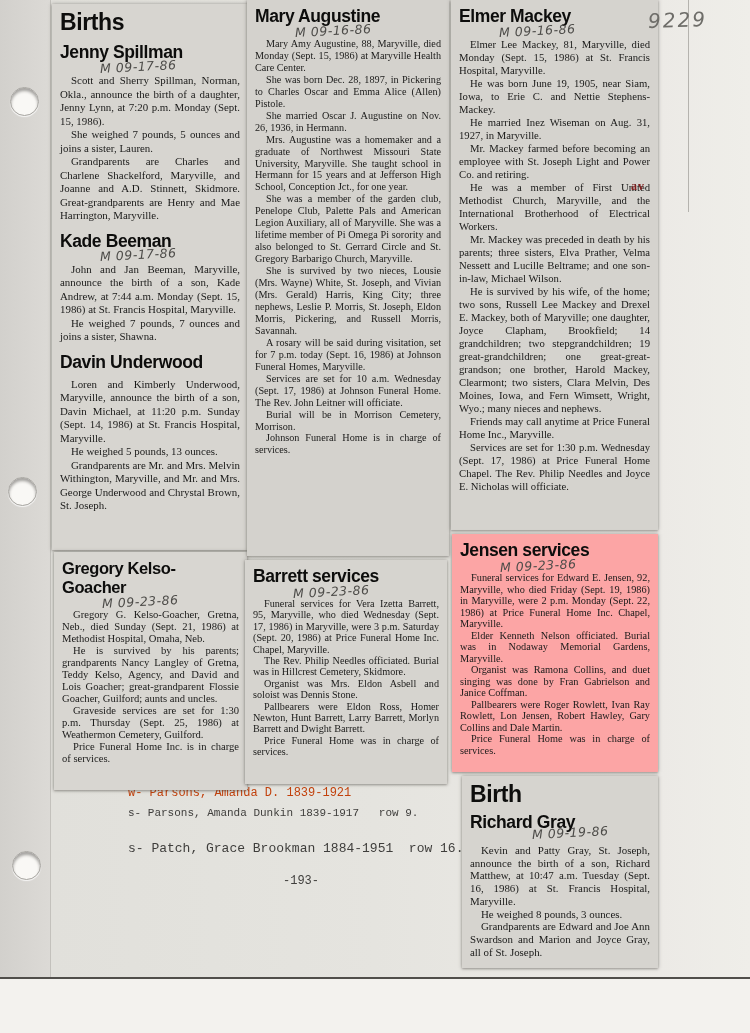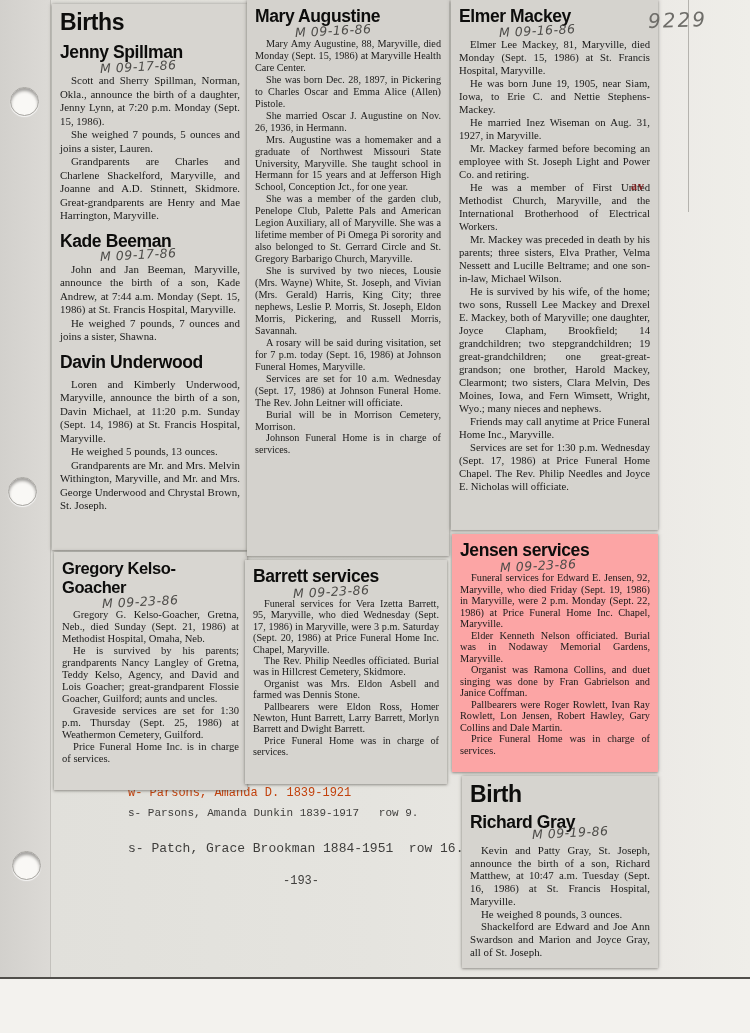--- a/index.html
+++ b/index.html
@@ -134,21 +134,21 @@
   </div>
 
   <div class="clip cl-m2" style="left:245px;top:560px;width:202px;height:224px;">
     <article>
       <div class="hrow first note-pad">
         <h2>Barrett services</h2>
         <span class="hand-note">M 09-23-86</span>
       </div>
       <p>Funeral services for Vera Izetta Barrett, 95, Maryville, who died Wednesday (Sept. 17, 1986) in Maryville, were 3 p.m. Saturday (Sept. 20, 1986) at Price Funeral Home Inc. Chapel, Maryville.</p>
       <p>The Rev. Philip Needles officiated. Burial was in Hillcrest Cemetery, Skidmore.</p>
-      <p>Organist was Mrs. Eldon Asbell and farmed was Dennis Stone.</p>
+      <p>Organist was Mrs. Eldon Asbell and soloist was Dennis Stone.</p>
       <p>Pallbearers were Eldon Ross, Homer Newton, Hunt Barrett, Larry Barrett, Morlyn Barrett and Dwight Barrett.</p>
       <p>Price Funeral Home was in charge of services.</p>
     </article>
   </div>
 
   <div class="clip cl-r1" style="left:451px;top:0px;width:207px;height:530px;">
     <article>
       <div class="hrow first note-pad">
         <h2>Elmer Mackey</h2>
         <span class="hand-note">M 09-16-86</span>
@@ -181,20 +181,20 @@
 
   <div class="clip cl-r3" style="left:462px;top:776px;width:196px;height:192px;">
     <h1 class="sec-hdr" style="margin-bottom:6px;">Birth</h1>
     <article>
       <div class="hrow first note-pad">
         <h2>Richard Gray</h2>
         <span class="hand-note" style="left:62px;bottom:-8px;">M 09-19-86</span>
       </div>
       <p>Kevin and Patty Gray, St. Joseph, announce the birth of a son, Richard Matthew, at 10:47 a.m. Tuesday (Sept. 16, 1986) at St. Francis Hospital, Maryville.</p>
       <p>He weighed 8 pounds, 3 ounces.</p>
-      <p>Shackelford are Edward and Joe Ann Swardson and Marion and Joyce Gray, all of St. Joseph.</p>
+      <p>Grandparents are Edward and Joe Ann Swardson and Marion and Joyce Gray, all of St. Joseph.</p>
     </article>
   </div>
 
   <div class="hand-number">9229</div>
   <div class="margin-note">av</div>
 
 </div>
 
 </body></html>

